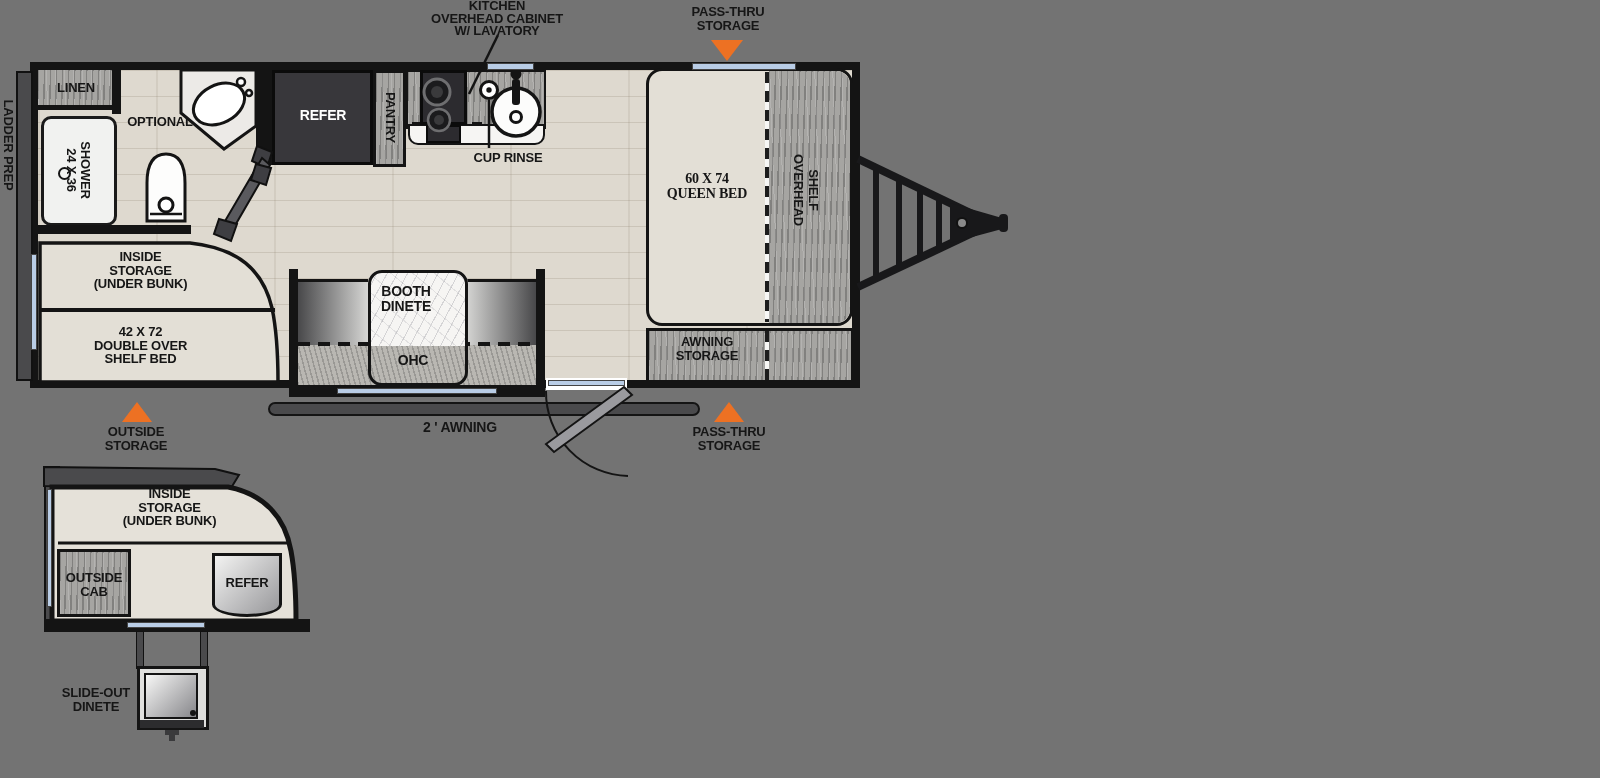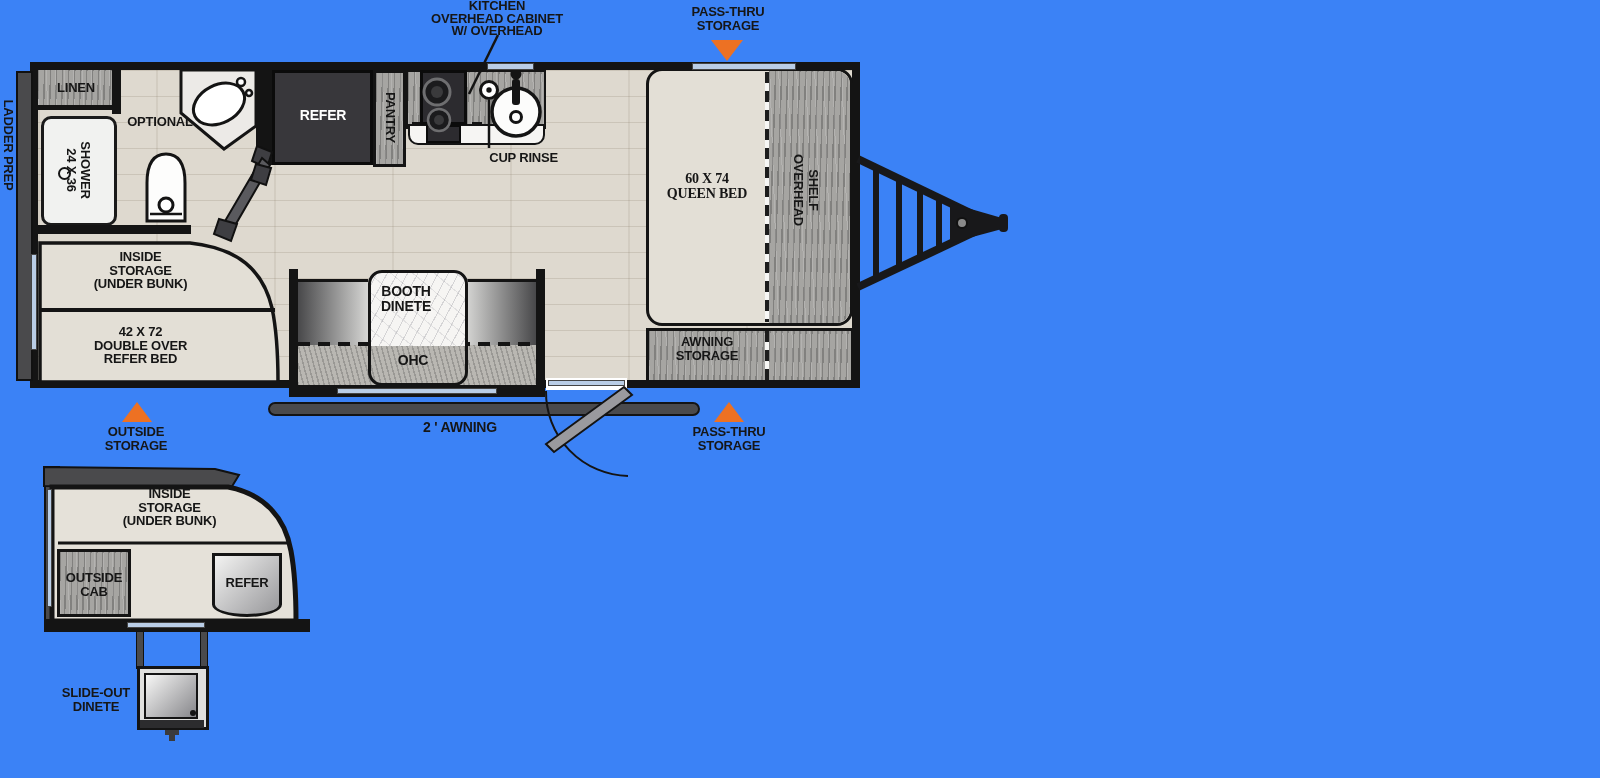--- a/index.html
+++ b/index.html
@@ -1,16 +1,16 @@
 <!DOCTYPE html>
 <html><head>
 <meta charset="utf-8">
 <style>
   html,body{margin:0;padding:0;background:#fff;}
-  .canvas{position:relative;width:1600px;height:778px;background:#3b82f6;overflow:hidden;
+  .canvas{position:relative;width:1600px;height:778px;background:#737373;overflow:hidden;
           font-family:"Liberation Sans",sans-serif;}
   .abs{position:absolute;}
   .z1{z-index:1;} .z2{z-index:2;} .z3{z-index:3;} .z4{z-index:4;}
   .lbl{position:absolute;z-index:4;font-weight:bold;font-size:13px;line-height:13.5px;
        color:#161616;text-align:center;letter-spacing:-0.2px;white-space:nowrap;}
   .lbl.big{font-size:14px;line-height:15px;}
   .lbl.white{color:#fff;}
   .rot{transform:rotate(90deg);}
   .floor{background-color:#ded9cf;
     background-image:
@@ -160,36 +160,36 @@
   <div class="abs z3" style="left:165px;top:730px;width:14px;height:5px;background:#3a3a3c;"></div>
   <div class="abs z3" style="left:169px;top:734px;width:6px;height:7px;background:#3a3a3c;"></div>
 
   <div class="abs z4 tri-down" style="left:711px;top:40px;border-top:21px solid #ed7123;"></div>
   <div class="abs z4 tri-up" style="left:122px;top:402px;border-bottom:20px solid #ed7123;"></div>
   <div class="abs z4 tri-up" style="left:714px;top:402px;border-bottom:20px solid #ed7123;"></div>
 
   <div class="lbl" style="left:417px;top:0;width:160px;line-height:12.5px;">
     <div>KITCHEN</div>
     <div>OVERHEAD CABINET</div>
-    <div>W/ OVERHEAD</div>
+    <div>W/ LAVATORY</div>
   </div>
   <div class="lbl" style="left:668px;top:5px;width:120px;">
     <div>PASS-THRU</div>
     <div>STORAGE</div>
   </div>
   <div class="lbl" style="left:76px;top:425px;width:120px;">
     <div>OUTSIDE</div>
     <div>STORAGE</div>
   </div>
   <div class="lbl" style="left:669px;top:425px;width:120px;">
     <div>PASS-THRU</div>
     <div>STORAGE</div>
   </div>
   <div class="lbl big" style="left:385px;top:420px;width:150px;">2 ' AWNING</div>
-  <div class="lbl" style="left:458px;top:151px;width:100px;text-align:right;">CUP RINSE</div>
+  <div class="lbl" style="left:458px;top:151px;width:100px;">CUP RINSE</div>
   <div class="lbl rot" style="left:-48px;top:137px;width:110px;height:16px;">LADDER PREP</div>
 
   <div class="lbl" style="left:39px;top:81px;width:74px;">LINEN</div>
   <div class="lbl" style="left:120px;top:115px;width:80px;">OPTIONAL</div>
   <div class="lbl rot" style="left:26px;top:156px;width:104px;height:28px;line-height:14px;">
     <div>SHOWER</div>
     <div>24 X 36</div>
   </div>
   <div class="lbl big white" style="left:273px;top:108px;width:100px;">REFER</div>
   <div class="lbl rot" style="left:343px;top:110px;width:92px;height:15px;">PANTRY</div>
@@ -206,21 +206,21 @@
     <div>STORAGE</div>
   </div>
   <div class="lbl" style="left:58px;top:250px;width:165px;">
     <div>INSIDE</div>
     <div>STORAGE</div>
     <div>(UNDER BUNK)</div>
   </div>
   <div class="lbl" style="left:58px;top:325px;width:165px;">
     <div>42 X 72</div>
     <div>DOUBLE OVER</div>
-    <div>REFER BED</div>
+    <div>SHELF BED</div>
   </div>
   <div class="lbl big" style="left:368px;top:284px;width:76px;">
     <div>BOOTH</div>
     <div>DINETE</div>
   </div>
   <div class="lbl big" style="left:383px;top:353px;width:60px;">OHC</div>
 
   <div class="lbl" style="left:92px;top:487px;width:155px;">
     <div>INSIDE</div>
     <div>STORAGE</div>

